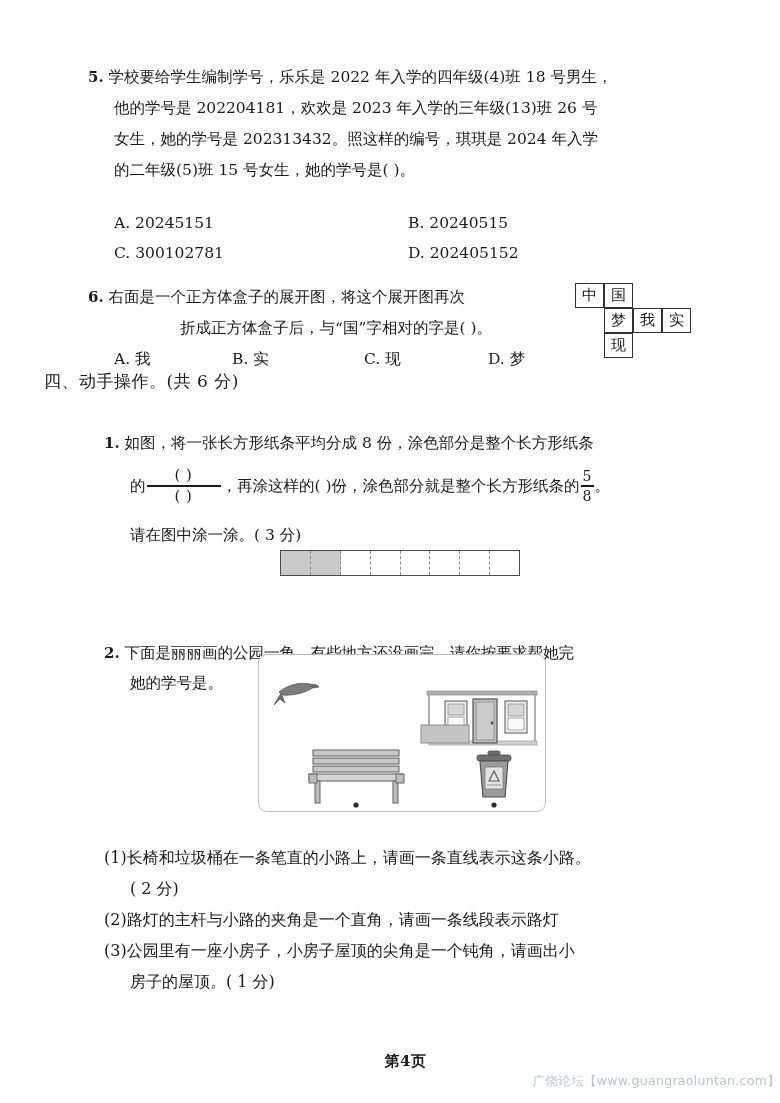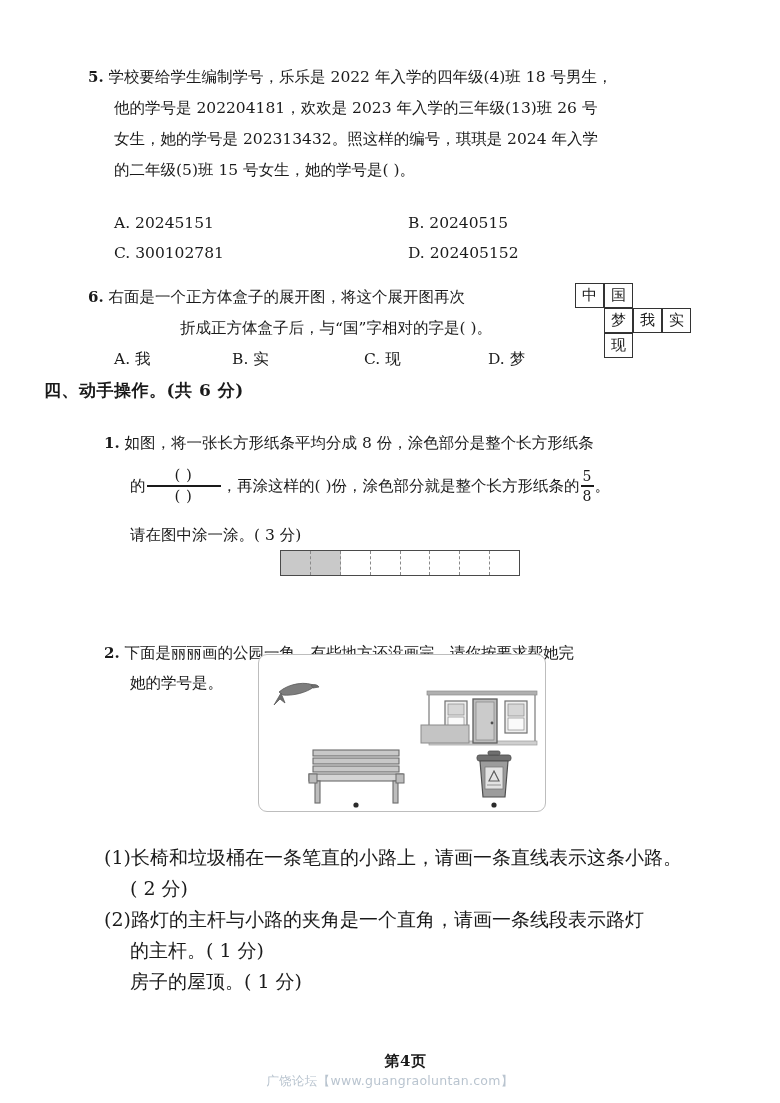--- a/index.html
+++ b/index.html
@@ -102,23 +102,23 @@
   #cube-net .r1c2 { left: 29px; top: 0px; }
   #cube-net .r2c2 { left: 29px; top: 25px; }
   #cube-net .r2c3 { left: 58px; top: 25px; }
   #cube-net .r2c4 { left: 87px; top: 25px; }
   #cube-net .r3c2 { left: 29px; top: 50px; }
 
   
   #sec-head {
     position: absolute;
     left: 44px;
-    top: 379px;
+    top: 370px;
     font-size: 17px;
-    font-weight: bold;
+    font-weight: normal;
     letter-spacing: 0.5px;
   }
 
   
   #p1 {
     position: absolute;
     left: 104px;
     top: 428px;
     width: 600px;
     font-size: 15.5px;
@@ -216,21 +216,21 @@
     overflow: hidden;
   }
   #park svg { display: block; }
 
   
   #subs {
     position: absolute;
     left: 104px;
     top: 842px;
     width: 620px;
-    font-size: 19px;
+    font-size: 16px;
     line-height: 31px;
   }
   #subs .sq { display: block; }
   #subs .sq .line { display: block; white-space: nowrap; }
   #subs .sq .cont { padding-left: 26px; }
 
   
   #footer {
     position: absolute;
     left: 0;
@@ -243,20 +243,21 @@
     font-weight: bold;
     letter-spacing: 0.5px;
     margin-left: 31px;
   }
   #watermark {
     margin-top: 2px;
     font-size: 12.5px;
     color: #b9c4cf;
     font-family: "DejaVu Sans", "Liberation Sans", sans-serif;
     letter-spacing: 0.3px;
+    text-align: right;
   }
 </style>
 </head>
 <body>
 
 <div class="page">
 
   <div class="q-block" id="q5">
     <span class="line l1"><span class="q-num">5.</span>
       <span>学校要给学生编制学号，乐乐是 2022 年入学的四年级(4)班 18 号男生，</span></span>
@@ -392,23 +393,23 @@
     </svg>
   </div>
 
   <div id="subs">
     <span class="sq">
       <span class="line"><span>(1)</span><span>长椅和垃圾桶在一条笔直的小路上，请画一条直线表示这条小路。</span></span>
       <span class="line cont">( 2 分)</span>
     </span>
     <span class="sq">
       <span class="line"><span>(2)</span><span>路灯的主杆与小路的夹角是一个直角，请画一条线段表示路灯</span></span>
-      <span class="line cont">的主杆。( 1 分)</span>
     </span>
     <span class="sq">
+      <span class="line"><span>(3)</span><span>公园里有一座小房子，小房子屋顶的尖角是一个钝角，请画出小</span></span>
       <span class="line cont">房子的屋顶。( 1 分)</span>
     </span>
   </div>
 
   <div id="footer">
     <div id="page-no">第4页</div>
     <div id="watermark">广饶论坛【www.guangraoluntan.com】</div>
   </div>
 
 </div>

